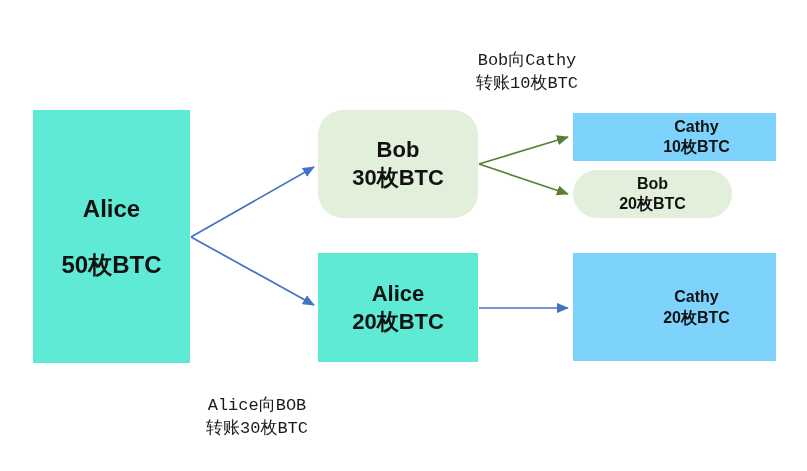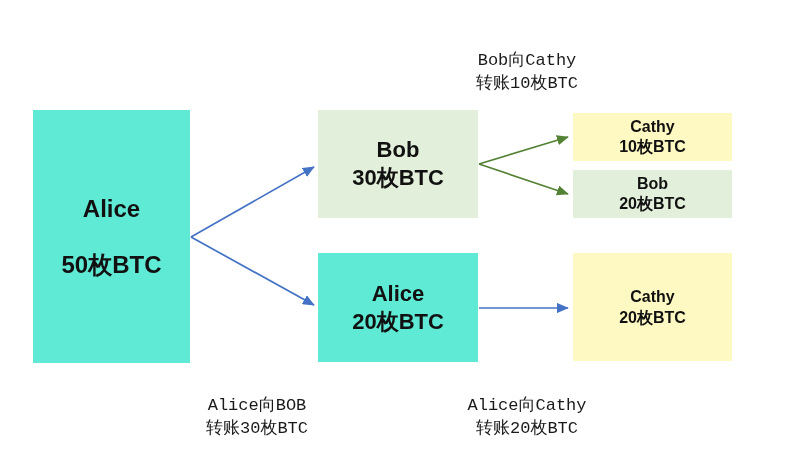--- a/index.html
+++ b/index.html
@@ -17,22 +17,22 @@
 
   .box{
     position:absolute;
     display:flex;flex-direction:column;
     align-items:center;justify-content:center;
     text-align:center;
     color:#111111;
     font-weight:bold;
   }
   .fill-blue{background:#5eead4;}
-  .fill-green{background:#e2efda;}
-  .fill-yellow{background:#fef9c3;}
+  .fill-green{background:#e2efda;border-radius:25px;}
+  .fill-yellow{background:#7dd3fc;padding-left:44px;}
 
   .box-alice-50{left:33px;top:110px;width:157px;height:253px;font-size:24px;line-height:30px;gap:26px;}
   .box-bob-30{left:318px;top:110px;width:160px;height:108px;font-size:22px;line-height:28px;}
   .box-alice-20{left:318px;top:253px;width:160px;height:109px;font-size:22px;line-height:28px;}
   .box-cathy-10{left:573px;top:113px;width:159px;height:48px;font-size:16px;line-height:20px;}
   .box-bob-20{left:573px;top:170px;width:159px;height:48px;font-size:16px;line-height:20px;}
   .box-cathy-20{left:573px;top:253px;width:159px;height:108px;font-size:16px;line-height:21px;}
 
   .caption{
     position:absolute;
@@ -100,18 +100,14 @@
   <div class="caption caption-top">
     <div>Bob向Cathy</div>
     <div>转账10枚BTC</div>
   </div>
 
   <div class="caption caption-bottom-left">
     <div>Alice向BOB</div>
     <div>转账30枚BTC</div>
   </div>
 
-  <div class="caption caption-bottom-right">
-    <div>Alice向Cathy</div>
-    <div>转账20枚BTC</div>
-  </div>
 
 </div>
 
 </body></html>

